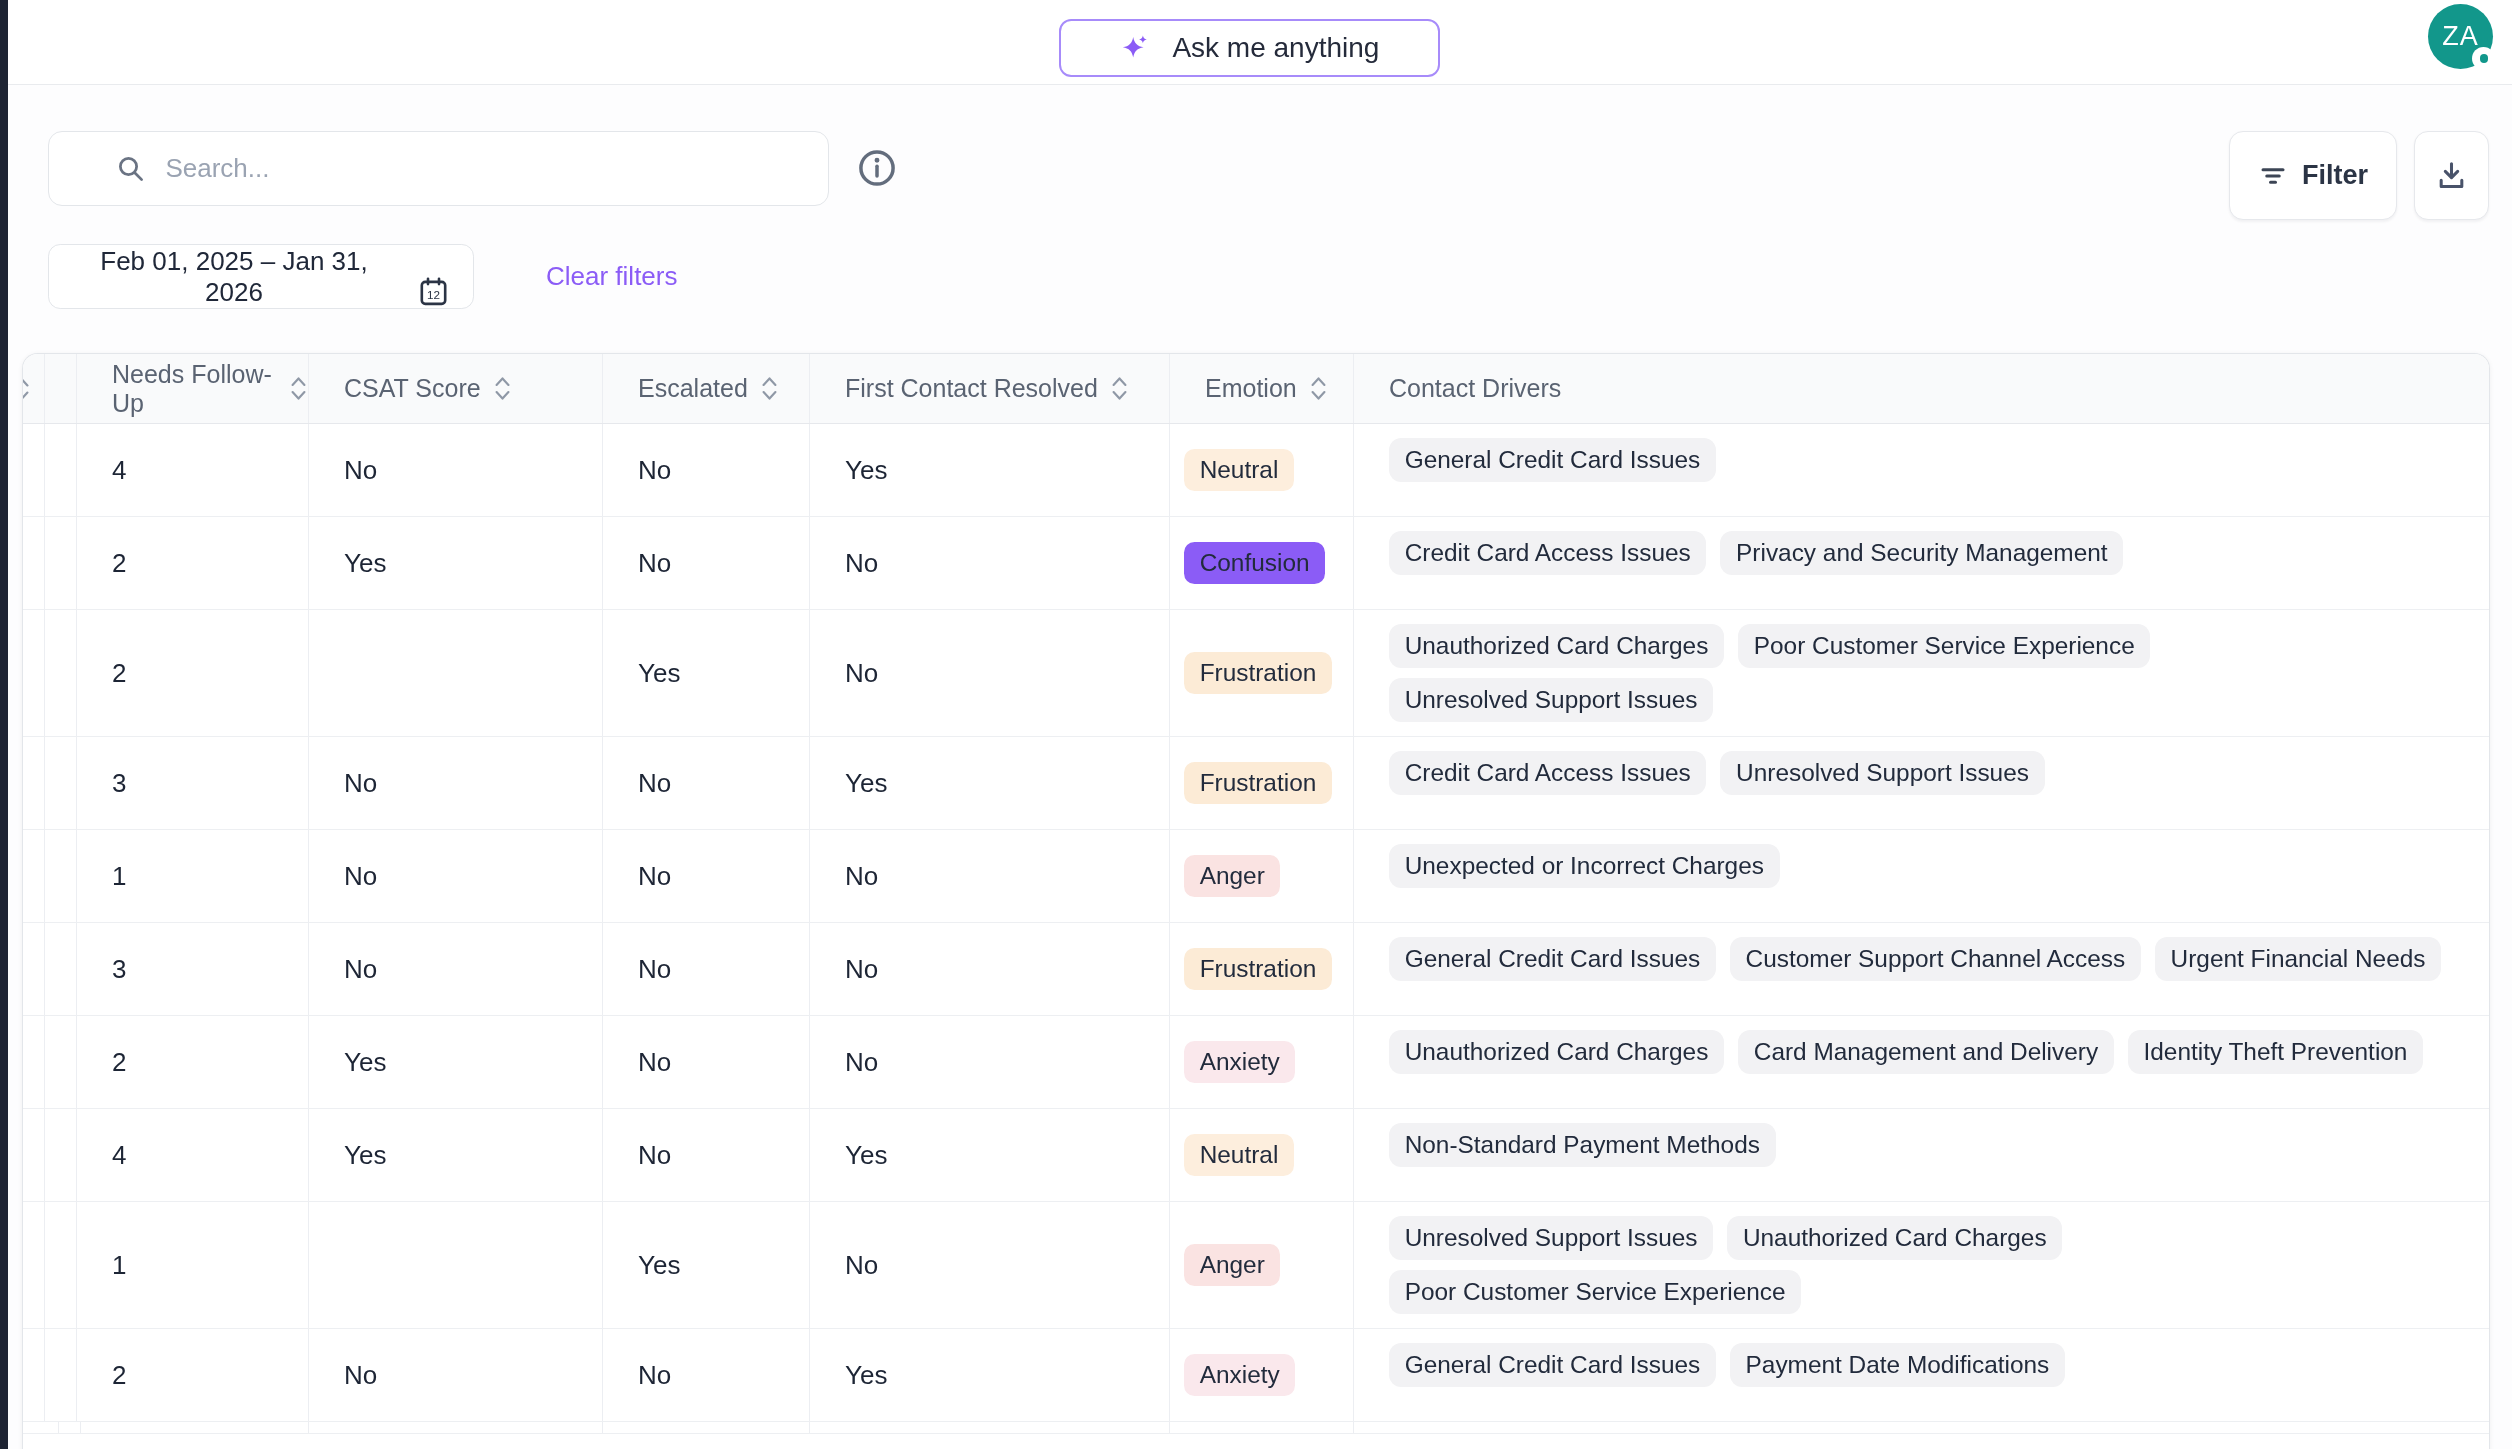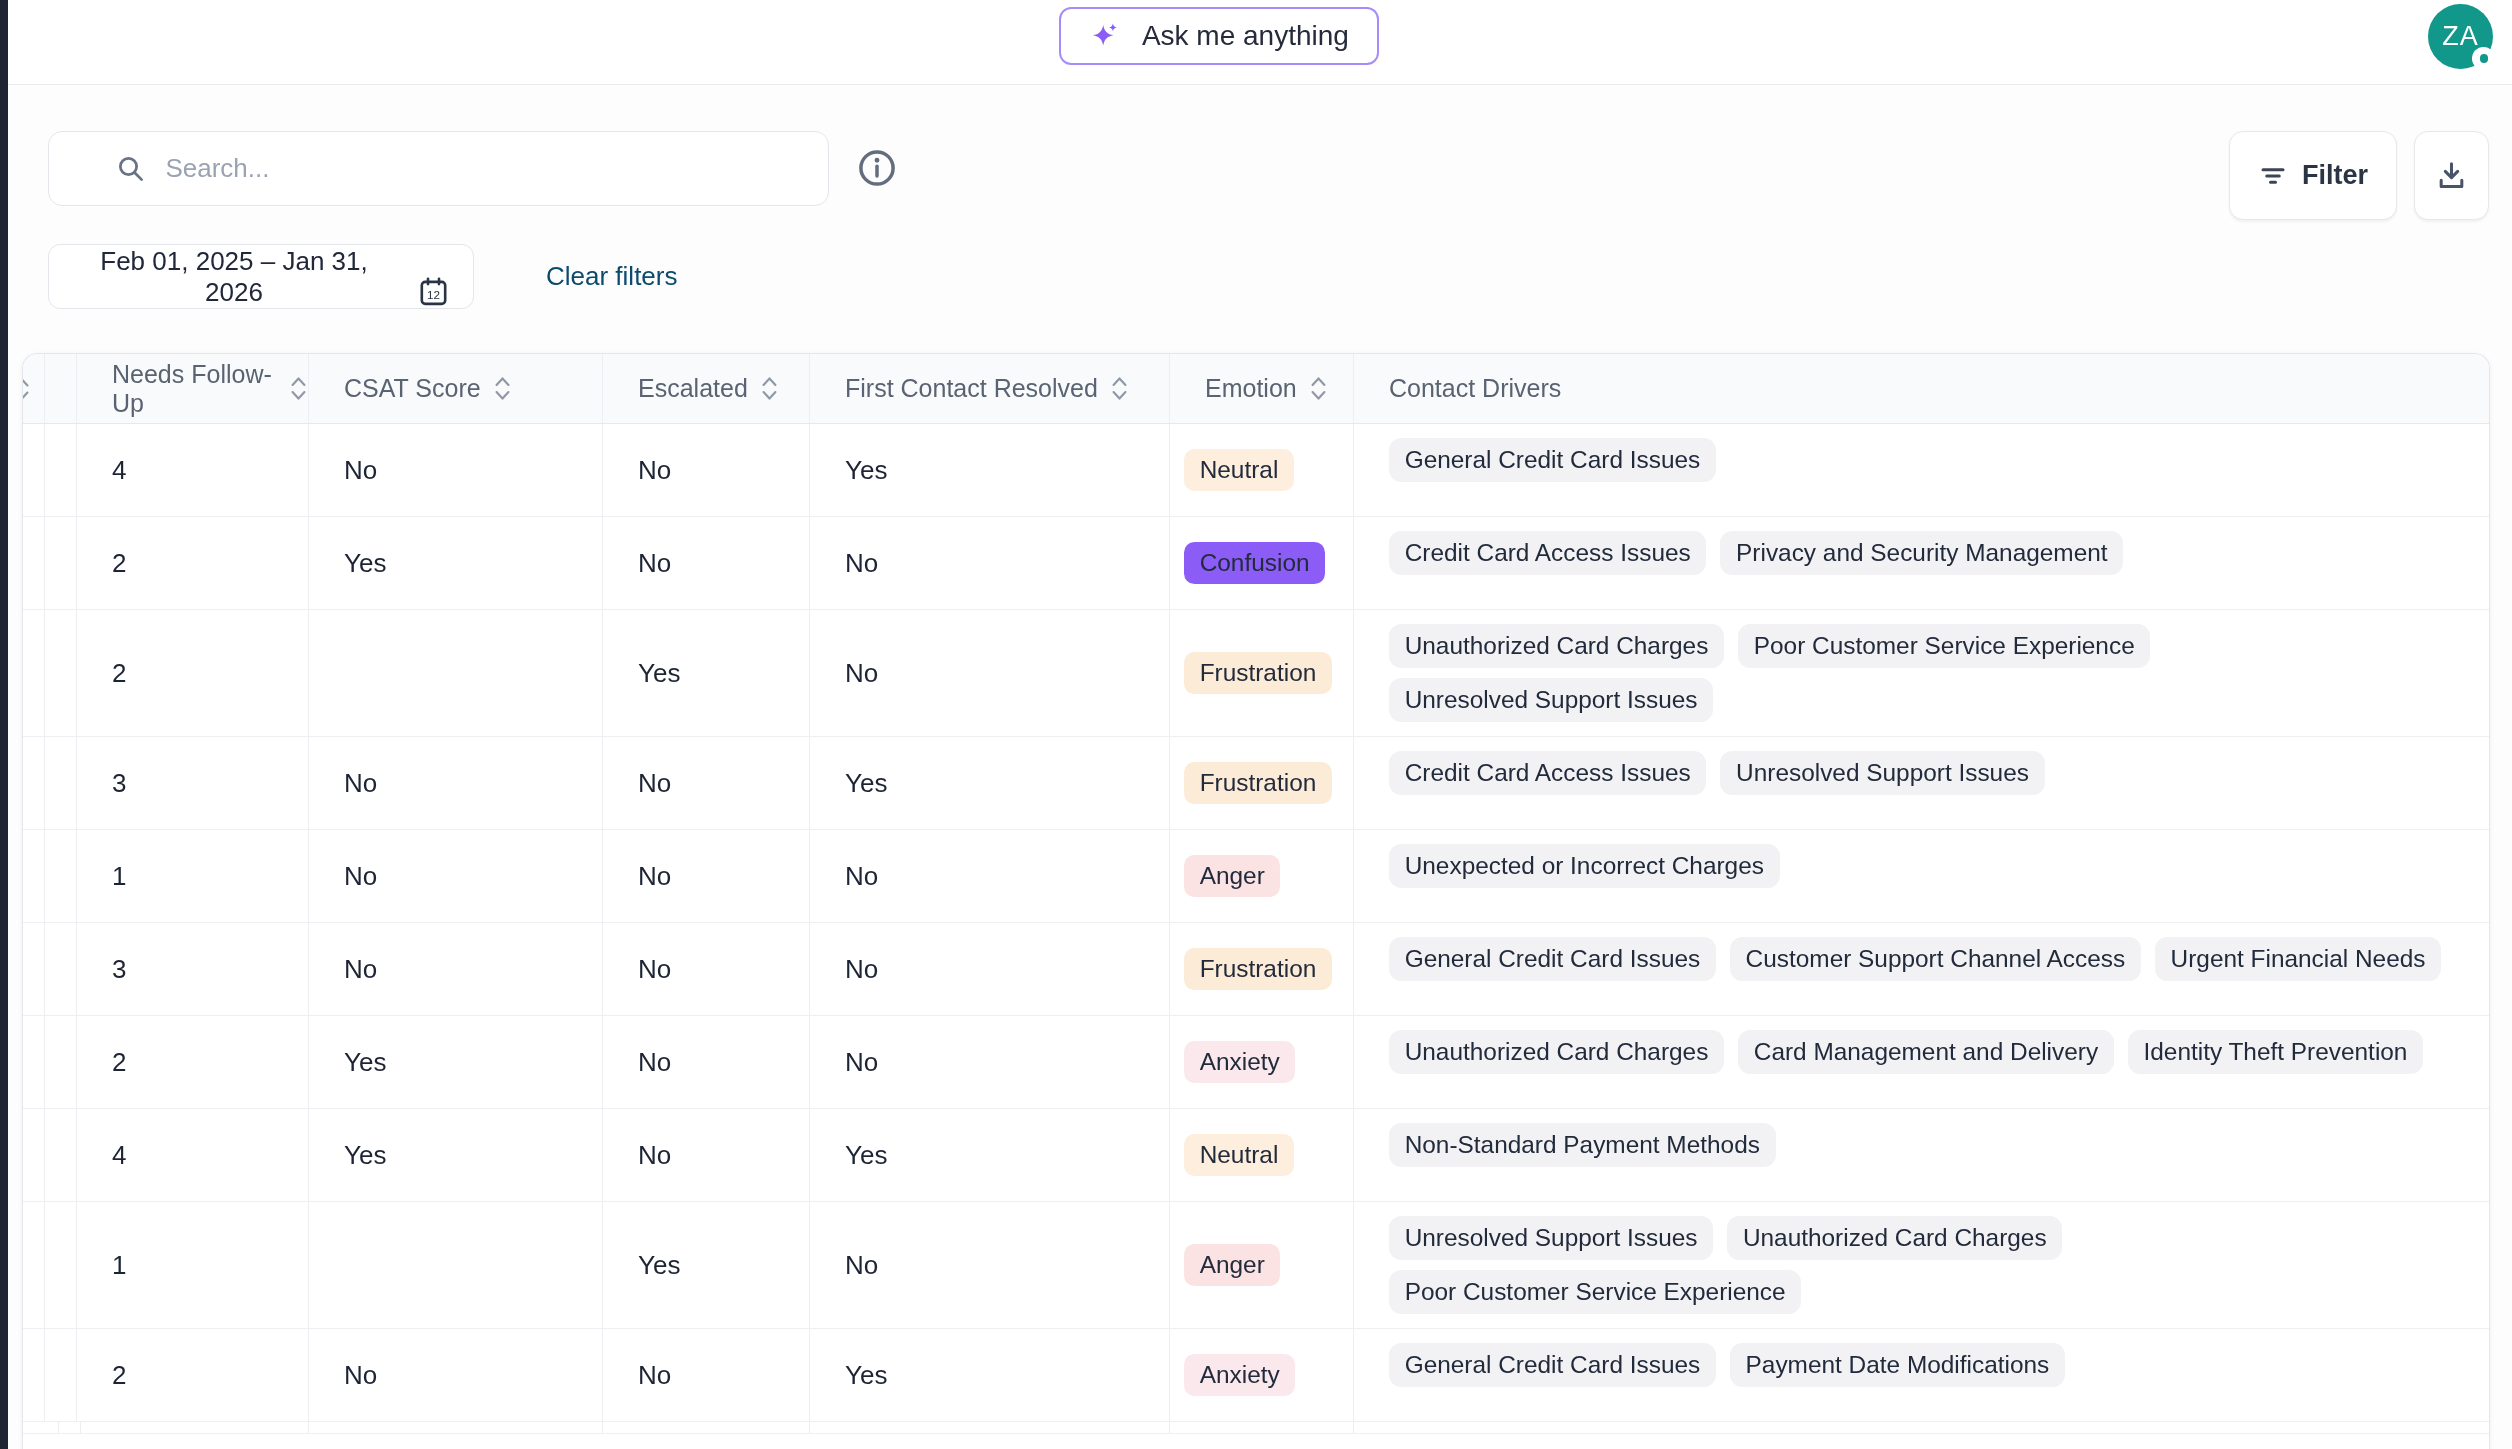--- a/index.html
+++ b/index.html
@@ -9,21 +9,21 @@
     background:#fdfdfe;
     color:#1d2535;
     position:relative;
   }
   
   .sidebar-edge { position:absolute; left:0; top:0; width:7.9px; height:1449px; background:#1e2433; z-index:30; }
 
   
   .topbar { position:absolute; left:7.9px; top:0; right:0; height:85px; background:#ffffff; border-bottom:1.7px solid #e9ebee; z-index:10; }
   .ask-btn {
-    position:absolute; left:1051px; top:7px; width:320px; height:58px;
+    position:absolute; left:1051px; top:19px; width:381px; height:58px;
     border:2.2px solid #a78bfa; border-radius:12.2px; background:#fff;
     display:flex; align-items:center; justify-content:center; gap:22px;
     font-size:28px; color:#252b3b; font-weight:500; cursor:pointer;
   }
   .ask-btn svg { flex:0 0 auto; }
   .avatar {
     position:absolute; left:2420px; top:3.5px; width:65px; height:65px; border-radius:50%;
     background:#12978b; color:#fff; display:flex; align-items:center; justify-content:center;
     font-size:27px; font-weight:500; letter-spacing:0.9px; cursor:pointer;
   }
@@ -53,21 +53,21 @@
   
   .date-btn {
     position:absolute; left:48px; top:244px; width:426px; height:65px;
     border:1.7px solid #e3e6ea; border-radius:12.2px; background:#fff;
     display:flex; align-items:flex-end; padding:0 23px; gap:21px;
     font-size:26px; color:#202839; cursor:pointer;
   }
   .date-btn .cal { margin-left:auto; color:#2b3445; }
   .clear-filters {
     position:absolute; left:546px; top:244px; height:65px; display:flex; align-items:center;
-    color:#0c4a6e; font-size:26px; font-weight:500; background:none; border:none; cursor:pointer;
+    color:#8b5cf6; font-size:26px; font-weight:500; background:none; border:none; cursor:pointer;
     font-family:"Liberation Sans", sans-serif;
   }
 
   
   .table-card {
     position:absolute; left:22px; top:353px; width:2468px; height:1135px;
     background:#fff; border:1.7px solid #e3e6ea; border-bottom:none;
     border-radius:15.7px 15.7px 0 0; box-shadow:0 1.7px 5.2px rgba(16,24,40,.06); overflow:hidden;
   }
   .grid-row { display:grid; grid-template-columns:22px 32px 232px 294px 207px 360px 184px auto; }

